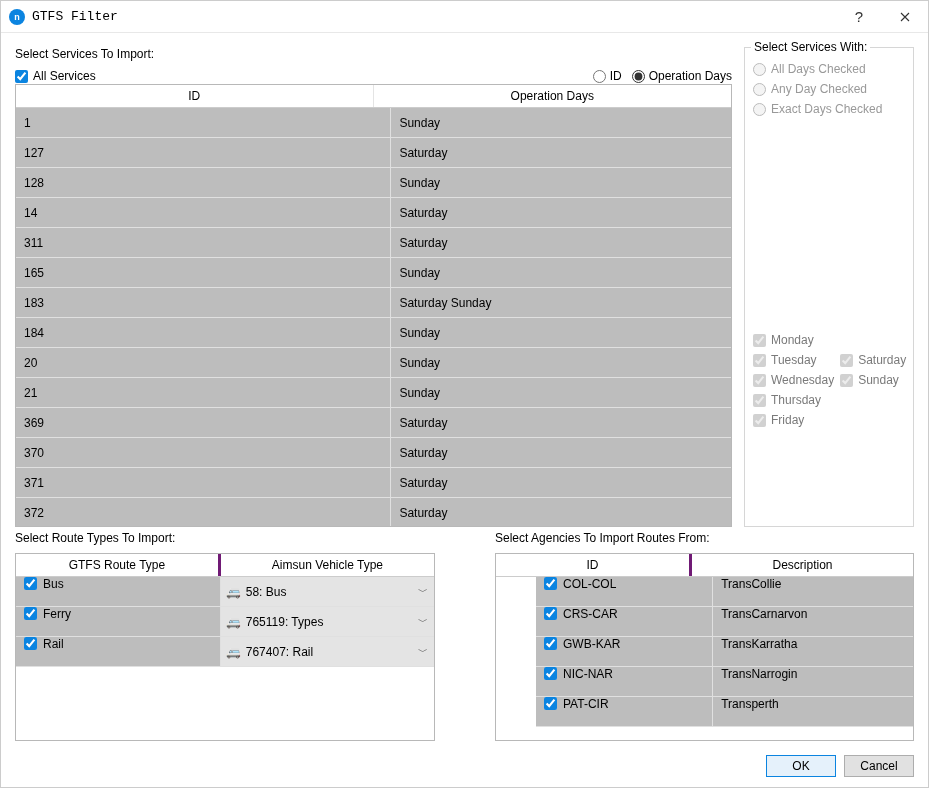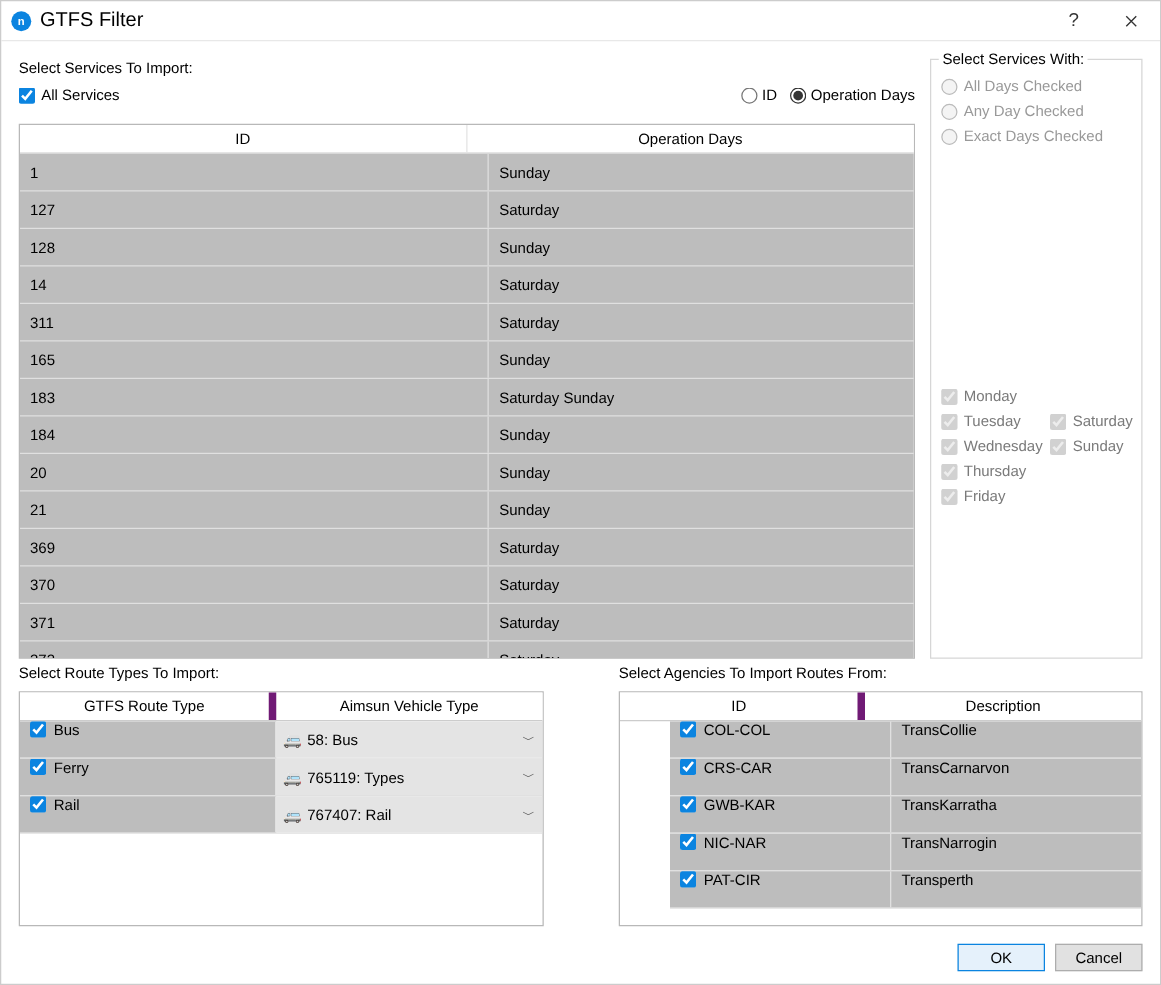--- a/index.html
+++ b/index.html
@@ -1,27 +1,27 @@
 <!DOCTYPE html>
 <html><head>
 <meta charset="utf-8">
 <style>
 * { box-sizing: border-box; font-family: "Segoe UI", Arial, sans-serif; }
 body { margin: 0; background: #fff; font-size: 12px; color: #000; }
 .window { width: 929px; height: 788px; border: 1px solid #ccc; background: #fff; display: flex; flex-direction: column; position: relative; }
 .titlebar { height: 32px; display: flex; align-items: center; padding: 0 0 0 8px; border-bottom: 1px solid #e8e8e8; }
 .titlebar .icon-circle { width: 16px; height: 16px; border-radius: 50%; background: #0b84e0; margin-right: 7px; display: flex; align-items: center; justify-content: center; color: #fff; font-size: 9px; font-weight: bold; }
-.titlebar .title { flex: 1; font-size: 16px; }
+.titlebar .title { flex: 1; font-size: 13px; font-family: Liberation Mono, monospace; }
 .titlebar .win-btn { width: 46px; height: 32px; display: flex; align-items: center; justify-content: center; color: #333; font-size: 13px; }
 .titlebar .win-btn.help { font-size: 15px; }
 .content { flex: 1; padding: 14px 14px 8px 14px; display: flex; flex-direction: column; gap: 4px; overflow: hidden; }
 .upper { display: flex; gap: 12px; flex: 1; min-height: 0; }
 .left-col { flex: 1; display: flex; flex-direction: column; min-width: 0; }
 .section-label { font-size: 12px; margin-bottom: 8px; }
-.top-controls { display: flex; align-items: center; gap: 10px; margin-bottom: 16px; }
+.top-controls { display: flex; align-items: center; gap: 10px; margin-bottom: 1px; }
 .checkbox-wrap { display: inline-flex; align-items: center; gap: 5px; }
 input[type="checkbox"] { width: 13px; height: 13px; margin: 0; accent-color: #0b84e0; }
 input[type="checkbox"]:disabled { accent-color: #999; }
 .spacer { flex: 1; }
 .radio-wrap { display: inline-flex; align-items: center; gap: 4px; }
 input[type="radio"] { width: 13px; height: 13px; margin: 0; accent-color: #333; }
 .search-box { display: flex; align-items: center; border: 1px solid #0b84e0; height: 22px; width: 210px; padding: 0 4px; }
 .search-box .mag { color: #888; font-size: 12px; margin-right: 4px; }
 .search-box input { border: none; outline: none; font-size: 12px; width: 100%; }
 .table-wrap { border: 1px solid #b8b8b8; flex: 1; display: flex; flex-direction: column; min-height: 0; }
@@ -32,27 +32,27 @@
 .table-body::-webkit-scrollbar { width: 17px; }
 .table-body::-webkit-scrollbar-track { background: #f0f0f0; }
 .table-body::-webkit-scrollbar-thumb { background: #c0c0c0; border: 1px solid #a8a8a8; }
 .row { display: flex; border-bottom: 1px solid #e0e0e0; background: #bdbdbd; height: 30px; align-items: center; }
 .row .cell { padding: 0 8px; border-right: 1px solid #e0e0e0; height: 100%; display: flex; align-items: center; font-size: 12px; }
 .row .cell:last-child { border-right: none; }
 .right-col { width: 170px; border: 1px solid #d6d6d6; padding: 10px 8px; display: flex; flex-direction: column; position: relative; }
 .right-col .grp-label { position: absolute; top: -8px; left: 6px; background: #fff; padding: 0 3px; font-size: 12px; }
 .radio-stack { display: flex; flex-direction: column; gap: 6px; color: #999; margin-top: 4px; }
 .radio-stack label { display: flex; align-items: center; gap: 5px; }
-.days-grid { margin-top: auto; margin-bottom: 112px; display: grid; grid-template-columns: 1fr auto; column-gap: 6px; row-gap: 6px; color: #7a7a7a; }
+.days-grid { margin-top: auto; margin-bottom: 89px; display: grid; grid-template-columns: 1fr auto; column-gap: 6px; row-gap: 6px; color: #7a7a7a; }
 .days-grid label { display: flex; align-items: center; gap: 5px; white-space: nowrap; }
 .lower { display: flex; gap: 60px; height: 210px; }
 .lower-panel { flex: 1; display: flex; flex-direction: column; }
 .lower-panel .table-wrap { }
 .rt-head { display: flex; background: #fff; border-bottom: 1px solid #ccc; }
-.rt-head .th { padding: 4px 6px; text-align: center; border-right: 6px solid #701a75; font-size: 12px; }
+.rt-head .th { padding: 4px 6px; text-align: center; border-right: 3px solid #701a75; font-size: 12px; }
 .rt-head .th:last-child { border-right: none; }
 .rt-body { flex: 1; overflow: auto; }
 .rt-row { display: flex; border-bottom: 1px solid #e0e0e0; height: 30px; align-items: stretch; }
 .rt-row .cell { padding: 0 8px; border-right: 1px solid #e0e0e0; display: flex; font-size: 12px; background: #bdbdbd; }
 .rt-row .cell:last-child { border-right: none; }
 .rt-row .cell.combo { background: #e4e4e4; padding: 0; }
 .combo-inner { display: flex; align-items: center; width: 100%; height: 100%; padding: 0 6px; position: relative; }
 .combo-inner .bus-ico { color: #888; font-size: 12px; margin-right: 4px; }
 .combo-inner .chev { margin-left: auto; color: #555; font-size: 10px; }
 .ag-body { flex: 1; overflow-y: scroll; padding-left: 40px; }

